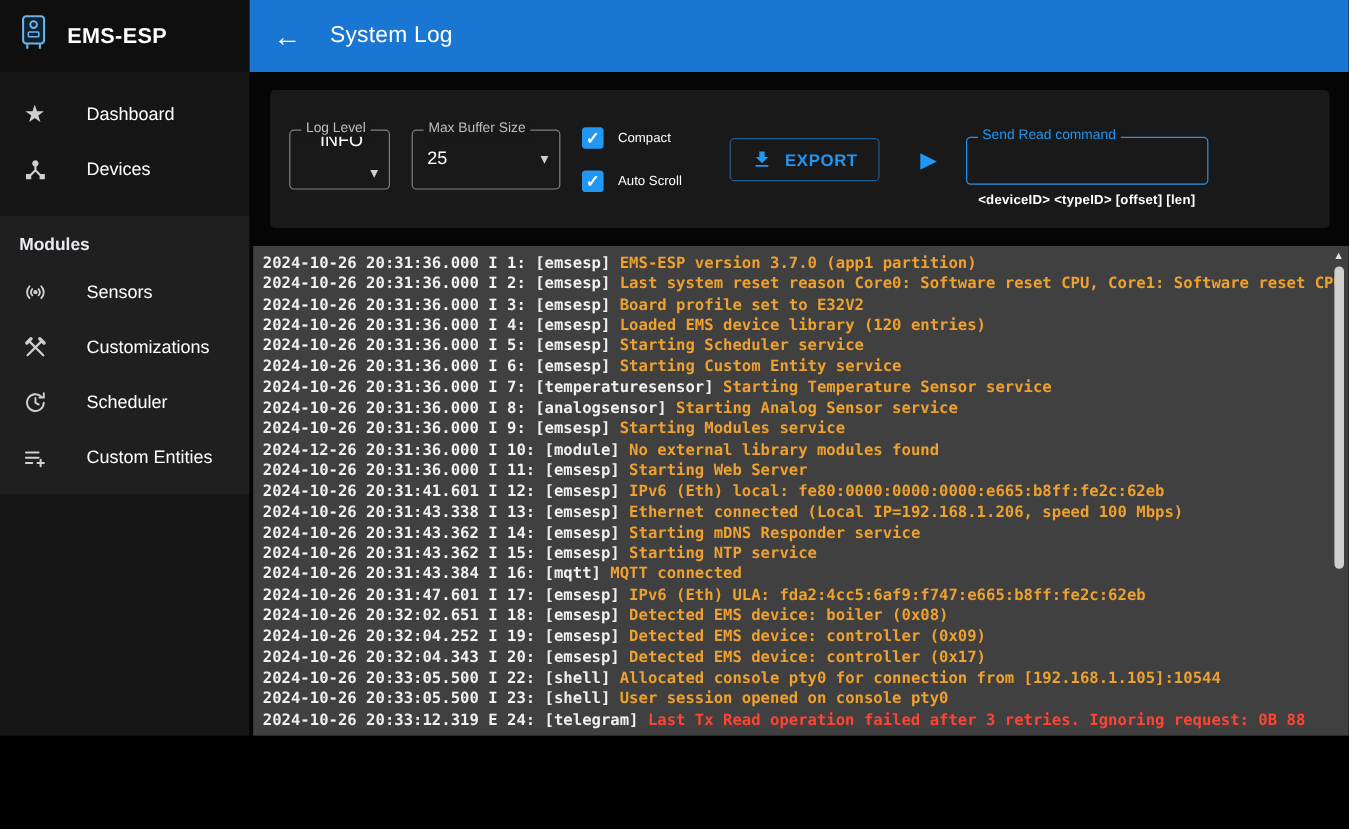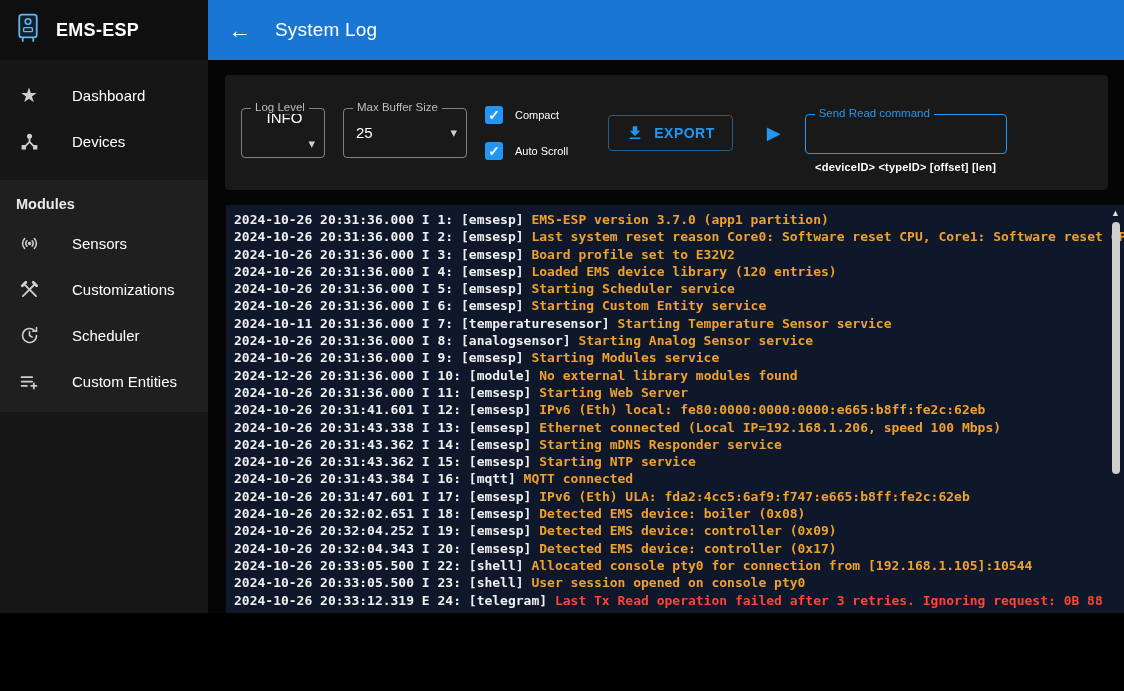--- a/index.html
+++ b/index.html
@@ -59,21 +59,21 @@
   .play-icon{margin-left:16px;color:var(--accent);font-size:18px;cursor:pointer;line-height:1;}
 
   .send-wrap{margin-left:6px;display:flex;flex-direction:column;align-items:center;gap:7px;margin-top:22px;}
   .send-field{position:relative;width:202px;height:40px;border:1.5px solid var(--accent);border-radius:4px;}
   .send-field .field-label{color:var(--accent);font-weight:500;top:-8px;}
   .send-field input{width:100%;height:100%;background:transparent;border:none;outline:none;
                     color:#fff;padding:0 10px;font-size:14px;font-family:inherit;}
   .send-hint{color:#fff;font-size:11px;font-weight:700;letter-spacing:.2px;}
 
   
-  .log{flex:1;margin:15px 0 0 18px;background:#0f172a;position:relative;overflow:hidden;
+  .log{flex:1;margin:15px 0 0 3px;background:#404040;position:relative;overflow:hidden;
        padding:6px 16px 12px 8px;}
   .log-line{white-space:pre;font-family:"DejaVu Sans Mono",monospace;font-size:13px;
             font-weight:700;line-height:17.3px;color:#f0f0f0;}
   .log-prefix,.log-source{color:#f0f0f0;}
   .log-msg{color:var(--info-msg);}
   .log-msg.is-error{color:var(--error-msg);}
 
   .scrollbar{position:absolute;top:2px;right:1px;width:15px;height:100%;display:flex;
              flex-direction:column;align-items:center;}
   .scroll-up{color:#e0e0e0;font-size:9px;line-height:1;margin-top:2px;}
@@ -215,21 +215,21 @@
       </div>
 
       <div class="log">
         <div id="log-lines">
             <div class="log-line"><span class="log-prefix">2024-10-26 20:31:36.000 I 1: </span><span class="log-source">[emsesp] </span><span class="log-msg">EMS-ESP version 3.7.0 (app1 partition)</span></div>
             <div class="log-line"><span class="log-prefix">2024-10-26 20:31:36.000 I 2: </span><span class="log-source">[emsesp] </span><span class="log-msg">Last system reset reason Core0: Software reset CPU, Core1: Software reset CPU</span></div>
             <div class="log-line"><span class="log-prefix">2024-10-26 20:31:36.000 I 3: </span><span class="log-source">[emsesp] </span><span class="log-msg">Board profile set to E32V2</span></div>
             <div class="log-line"><span class="log-prefix">2024-10-26 20:31:36.000 I 4: </span><span class="log-source">[emsesp] </span><span class="log-msg">Loaded EMS device library (120 entries)</span></div>
             <div class="log-line"><span class="log-prefix">2024-10-26 20:31:36.000 I 5: </span><span class="log-source">[emsesp] </span><span class="log-msg">Starting Scheduler service</span></div>
             <div class="log-line"><span class="log-prefix">2024-10-26 20:31:36.000 I 6: </span><span class="log-source">[emsesp] </span><span class="log-msg">Starting Custom Entity service</span></div>
-            <div class="log-line"><span class="log-prefix">2024-10-11 20:31:36.000 I 7: </span><span class="log-source">[temperaturesensor] </span><span class="log-msg">Starting Temperature Sensor service</span></div>
+            <div class="log-line"><span class="log-prefix">2024-10-26 20:31:36.000 I 7: </span><span class="log-source">[temperaturesensor] </span><span class="log-msg">Starting Temperature Sensor service</span></div>
             <div class="log-line"><span class="log-prefix">2024-10-26 20:31:36.000 I 8: </span><span class="log-source">[analogsensor] </span><span class="log-msg">Starting Analog Sensor service</span></div>
             <div class="log-line"><span class="log-prefix">2024-10-26 20:31:36.000 I 9: </span><span class="log-source">[emsesp] </span><span class="log-msg">Starting Modules service</span></div>
             <div class="log-line"><span class="log-prefix">2024-12-26 20:31:36.000 I 10: </span><span class="log-source">[module] </span><span class="log-msg">No external library modules found</span></div>
             <div class="log-line"><span class="log-prefix">2024-10-26 20:31:36.000 I 11: </span><span class="log-source">[emsesp] </span><span class="log-msg">Starting Web Server</span></div>
             <div class="log-line"><span class="log-prefix">2024-10-26 20:31:41.601 I 12: </span><span class="log-source">[emsesp] </span><span class="log-msg">IPv6 (Eth) local: fe80:0000:0000:0000:e665:b8ff:fe2c:62eb</span></div>
             <div class="log-line"><span class="log-prefix">2024-10-26 20:31:43.338 I 13: </span><span class="log-source">[emsesp] </span><span class="log-msg">Ethernet connected (Local IP=192.168.1.206, speed 100 Mbps)</span></div>
             <div class="log-line"><span class="log-prefix">2024-10-26 20:31:43.362 I 14: </span><span class="log-source">[emsesp] </span><span class="log-msg">Starting mDNS Responder service</span></div>
             <div class="log-line"><span class="log-prefix">2024-10-26 20:31:43.362 I 15: </span><span class="log-source">[emsesp] </span><span class="log-msg">Starting NTP service</span></div>
             <div class="log-line"><span class="log-prefix">2024-10-26 20:31:43.384 I 16: </span><span class="log-source">[mqtt] </span><span class="log-msg">MQTT connected</span></div>
             <div class="log-line"><span class="log-prefix">2024-10-26 20:31:47.601 I 17: </span><span class="log-source">[emsesp] </span><span class="log-msg">IPv6 (Eth) ULA: fda2:4cc5:6af9:f747:e665:b8ff:fe2c:62eb</span></div>

